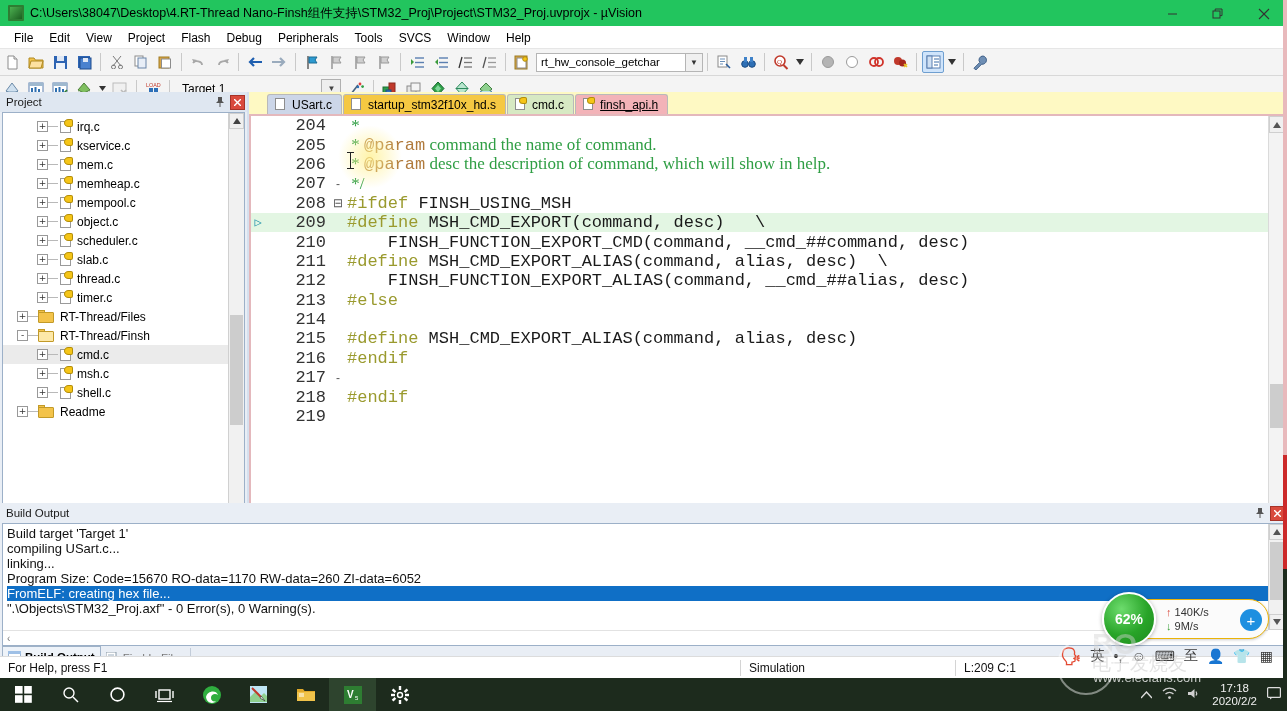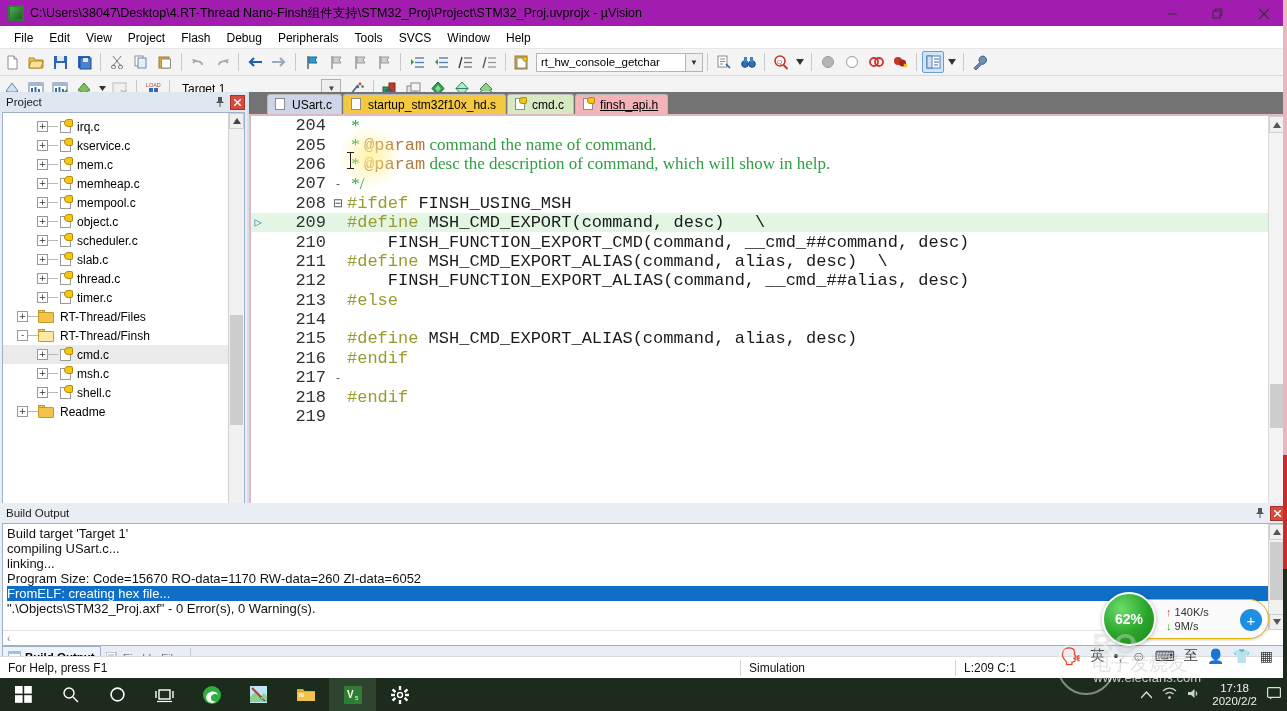--- a/index.html
+++ b/index.html
@@ -5,21 +5,21 @@
   * { box-sizing: border-box; margin:0; padding:0; }
   html,body { width:1287px; height:711px; overflow:hidden; }
   body {
     font-family: "Liberation Sans", sans-serif;
     font-size: 12px;
     background: #ffffff;
     position: relative;
   }
   
   .titlebar {
-    height: 27px; background:#a21caf; display:flex; align-items:center;
+    height: 27px; background:#22c55e; display:flex; align-items:center;
     border-bottom: 1px solid #ffffff; position:relative;
   }
   .app-icon {
     width:16px; height:16px; margin-left:8px; margin-right:6px;
     background:#2e7d32; border-radius:1px; position:relative; flex:none;
   }
   .app-icon:before{
     content:""; position:absolute; left:2px; top:2px; width:12px; height:12px;
     background:linear-gradient(135deg,#4caf50 0%,#1b5e20 100%);
   }
@@ -97,21 +97,21 @@
             display:flex;align-items:center;justify-content:center;font-size:8px;color:#444;}
   .hs-track{ flex:1; position:relative; }
   .hs-thumb{ position:absolute; top:1px; bottom:1px; background:#cdcdcd; }
   .proj-tabs { height:21px; background:#dfe7f1; display:flex; align-items:flex-end; padding-left:2px; }
   .ptab { height:19px; display:flex; align-items:center; padding:0 5px; font-size:11.5px;
           color:#7a7a7a; border-right:1px solid #c2ccd9; }
   .ptab.active { background:#eef3f9; color:#000; font-weight:bold; border:1px solid #9fb2c8;
                  border-bottom:none; height:21px; }
   .ptab .pi{ width:13px;height:12px;margin-right:4px; flex:none; }
   
-  .editor-area { position:absolute; left:249px; right:0; top:0; bottom:0; background:#737373;}
+  .editor-area { position:absolute; left:249px; right:0; top:0; bottom:0; background:#fef9c3;}
   .tabstrip { height:22px; display:flex; align-items:flex-end; padding-left:18px; position:relative;}
   .etab { height:20px; display:flex; align-items:center; padding:0 9px 0 6px;
           font-size:12px; color:#000; margin-right:1px;
           border:1px solid #b9b9b9; border-bottom:none;
           border-radius:3px 3px 0 0; white-space:nowrap; }
   .etab .ti{ width:13px;height:13px; margin-right:5px; position:relative; flex:none;}
   .etab .ti .sheet{ position:absolute; left:1px;top:0;width:10px;height:12px;
       background:#fff;border:1px solid #8d8d8d;}
   .etab .ti .key{ position:absolute; left:5px;top:-1px;width:8px;height:7px;
       background:#f5c518;border:1px solid #b28d0a;border-radius:50% 2px 2px 50%;}

